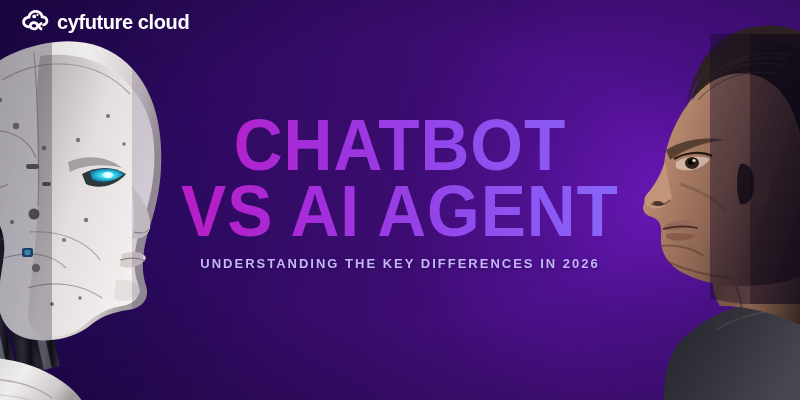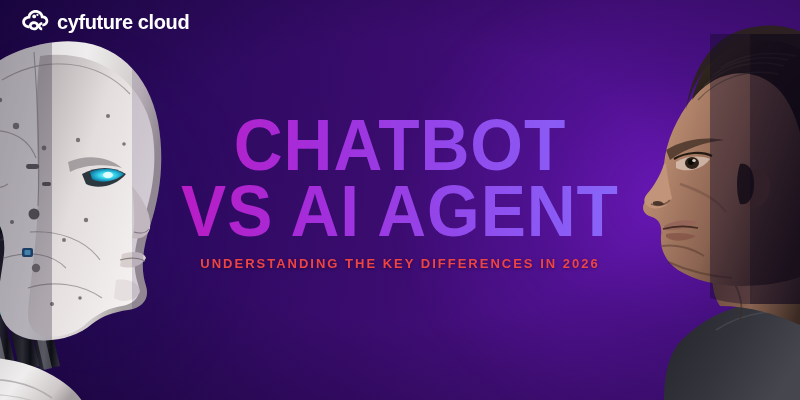--- a/index.html
+++ b/index.html
@@ -113,21 +113,21 @@
     -webkit-background-clip: text;
     background-clip: text;
     color: transparent;
     -webkit-text-fill-color: transparent;
     transform: scaleX(0.94);
   }
   .headline .line2 { display: block; }
 
   .subtitle {
     margin: 12px 0 0 0;
-    color: #ef4444;
+    color: #c4b5fd;
     font-size: 13px;
     font-weight: 600;
     letter-spacing: 2.0px;
     text-transform: uppercase;
     text-shadow: 0 1px 3px rgba(0,0,0,0.35);
   }
 
   
   .figure { position: absolute; z-index: 20; }
   .robot { left: -18px; top: 36px; }

